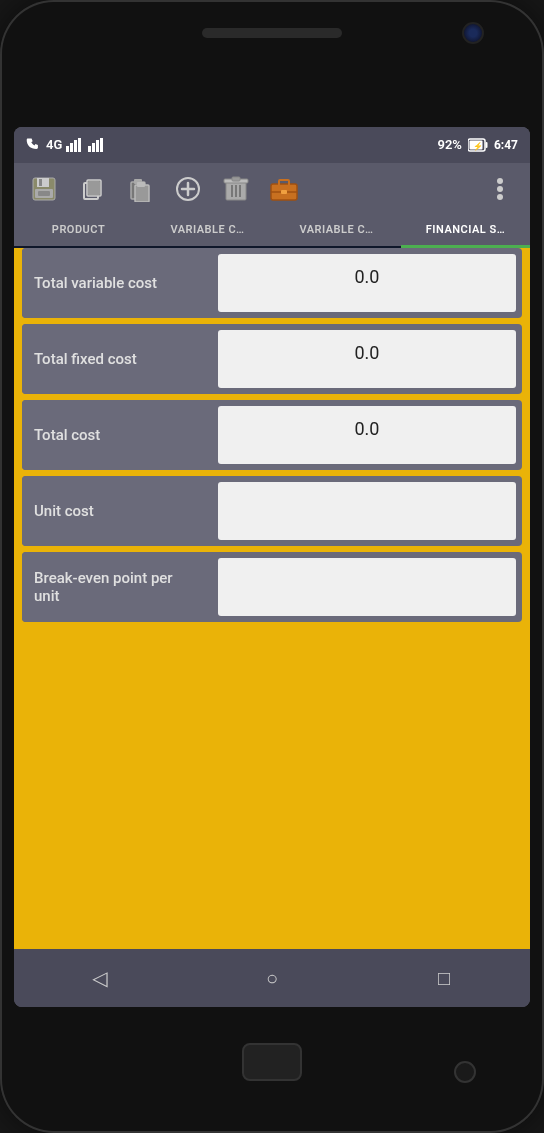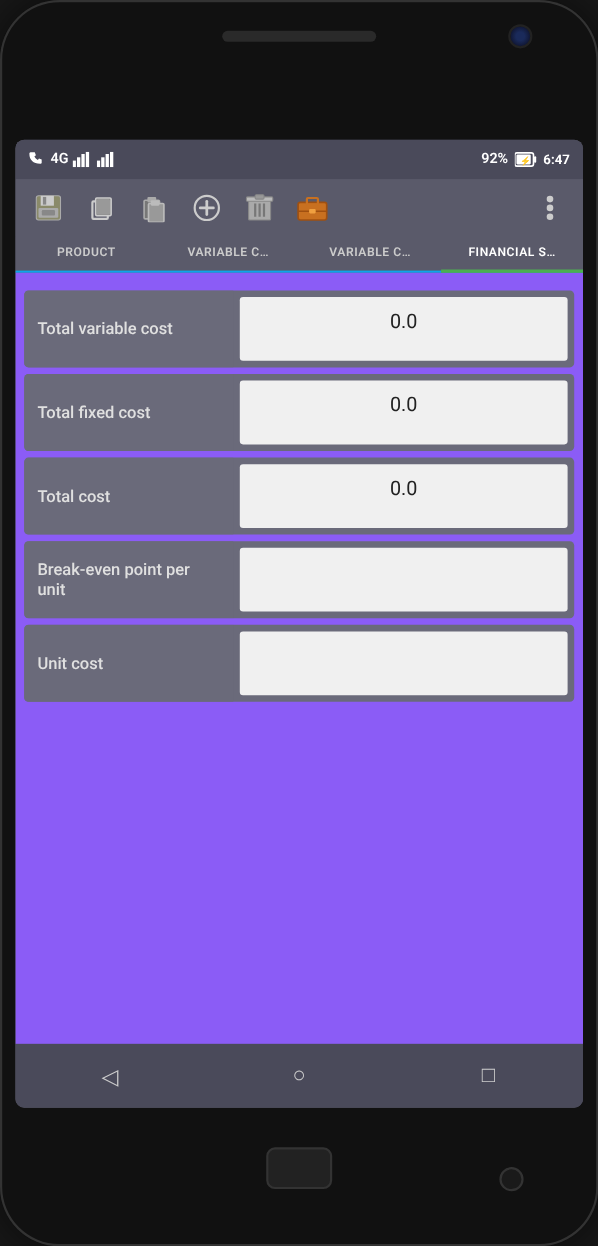--- a/index.html
+++ b/index.html
@@ -111,21 +111,21 @@
       cursor: pointer;
       font-size: 22px;
     }
     .toolbar-spacer { flex: 1; }
 
     
     .tabs {
       background: #5a5a6a;
       display: flex;
       flex-shrink: 0;
-      border-bottom: 2px solid #0ea5e9;
+      border-bottom: 2px solid #0f172a;
     }
     .tab {
       flex: 1;
       padding: 8px 4px 10px;
       text-align: center;
       color: #ccc;
       font-size: 11px;
       font-weight: 600;
       letter-spacing: 0.5px;
       cursor: pointer;
@@ -140,26 +140,26 @@
       position: absolute;
       bottom: -2px;
       left: 0; right: 0;
       height: 3px;
       background: #4caf50;
     }
 
     
     .content {
       flex: 1;
-      background: #8b5cf6;
+      background: #eab308;
       overflow-y: auto;
       display: flex;
       flex-direction: column;
       gap: 6px;
-      padding: 16px 8px;
+      padding: 0 8px;
     }
 
     .field-row {
       display: flex;
       align-items: stretch;
       background: #6a6a7a;
       border-radius: 4px;
       overflow: hidden;
       min-height: 70px;
     }
@@ -377,30 +377,30 @@
         <div class="field-label">
           <span>Total cost</span>
         </div>
         <div class="field-value">
           <span>0.0</span>
         </div>
       </div>
 
       <div class="field-row">
         <div class="field-label">
-          <span>Break-even point per unit</span>
+          <span>Unit cost</span>
         </div>
         <div class="field-value empty">
           <span></span>
         </div>
       </div>
 
       <div class="field-row">
         <div class="field-label">
-          <span>Unit cost</span>
+          <span>Break-even point per unit</span>
         </div>
         <div class="field-value empty">
           <span></span>
         </div>
       </div>
 
 
     </div>
 
     <div class="bottom-nav">

